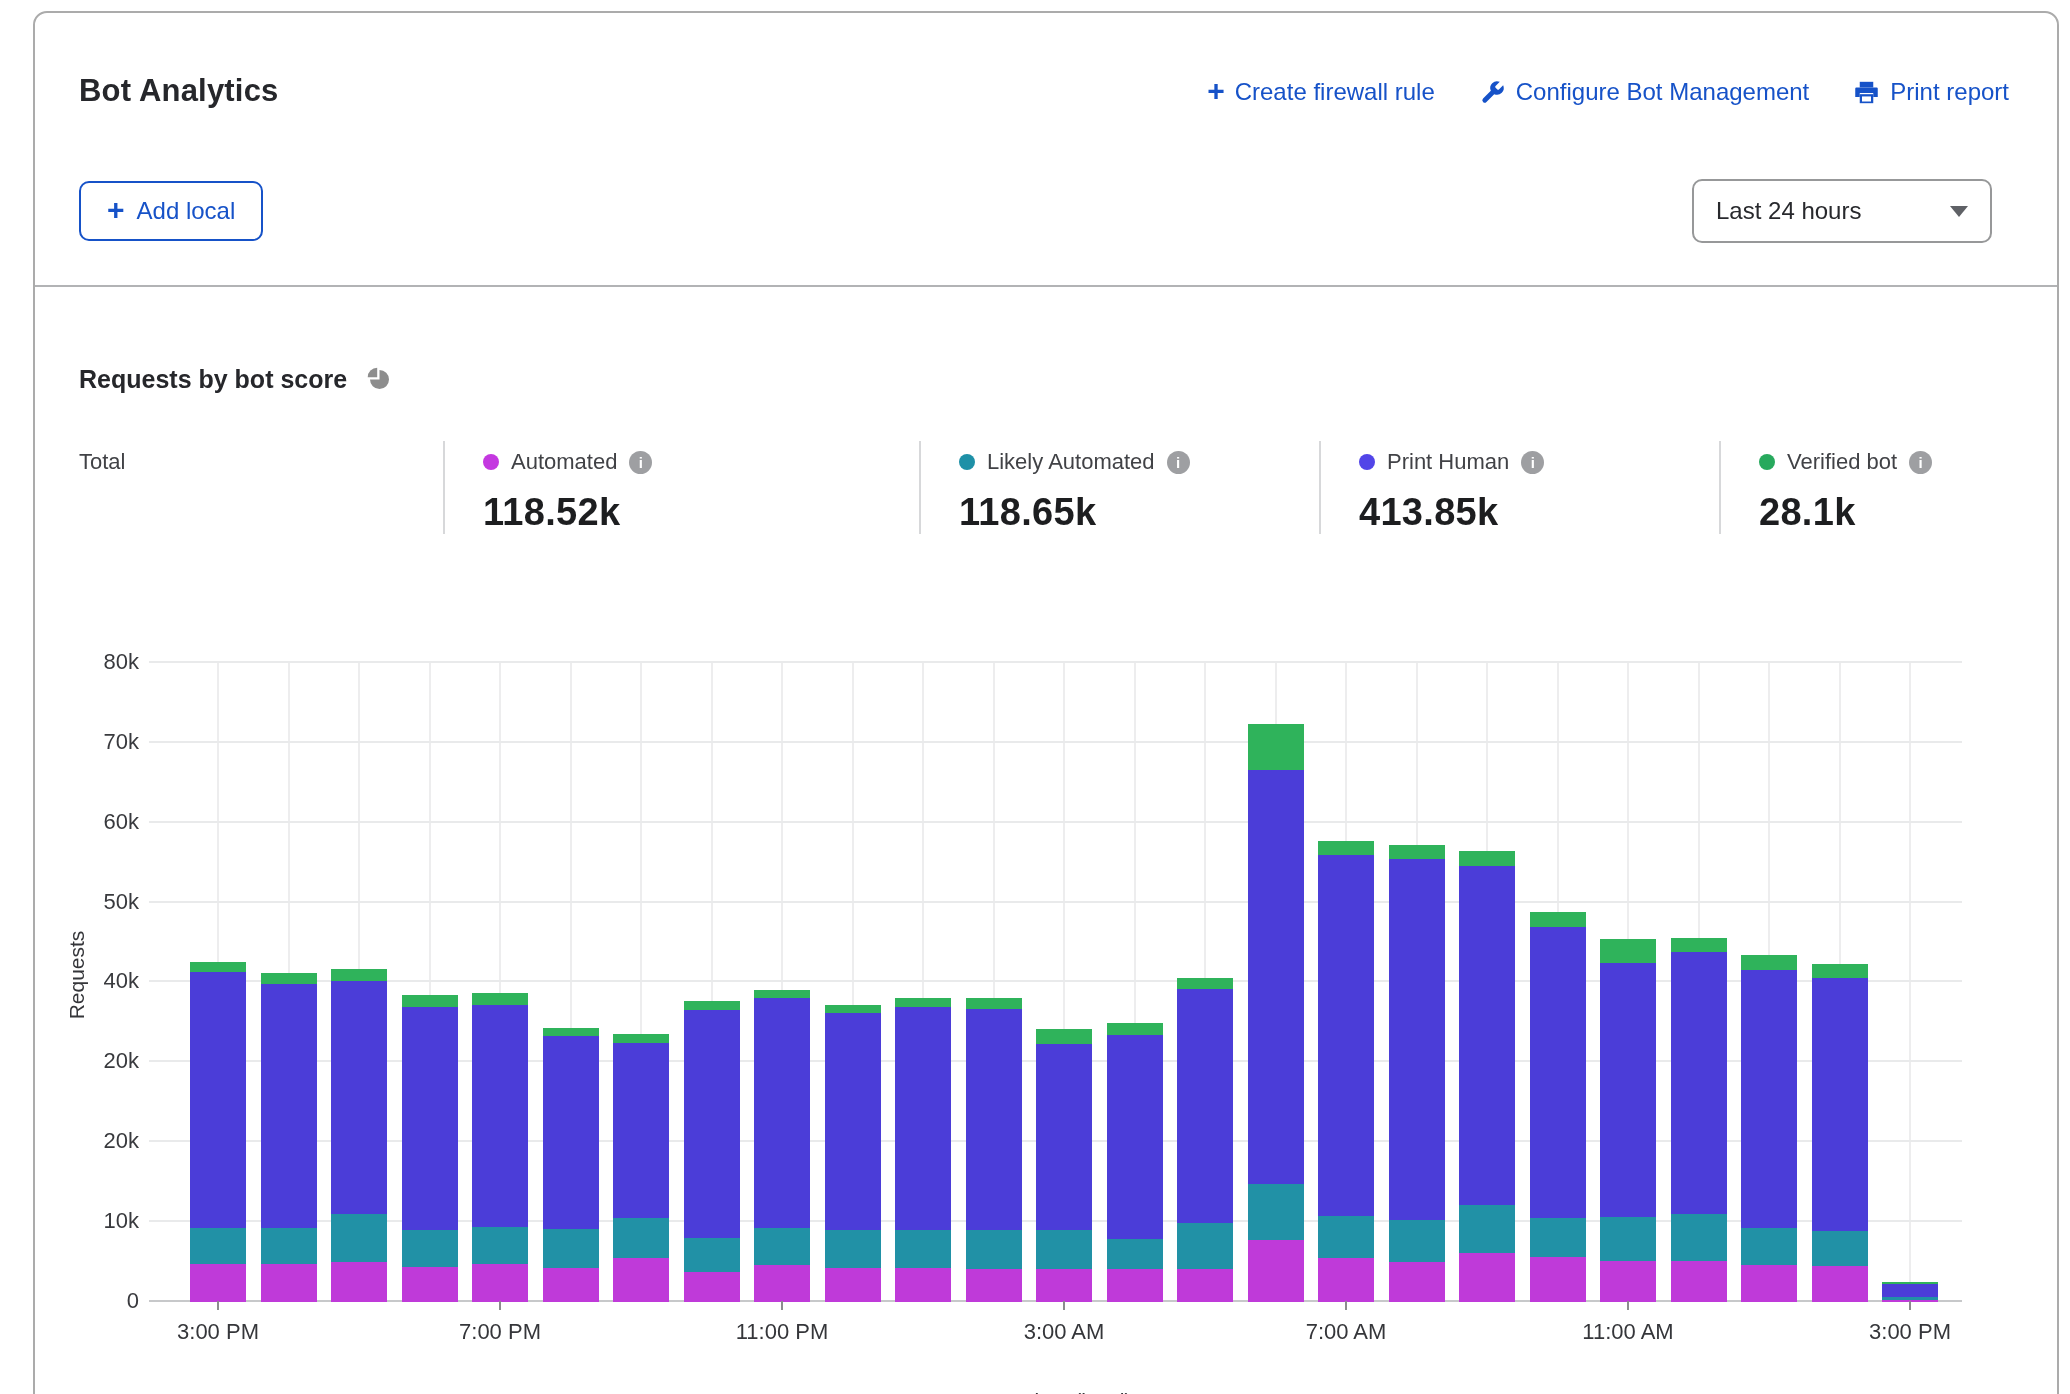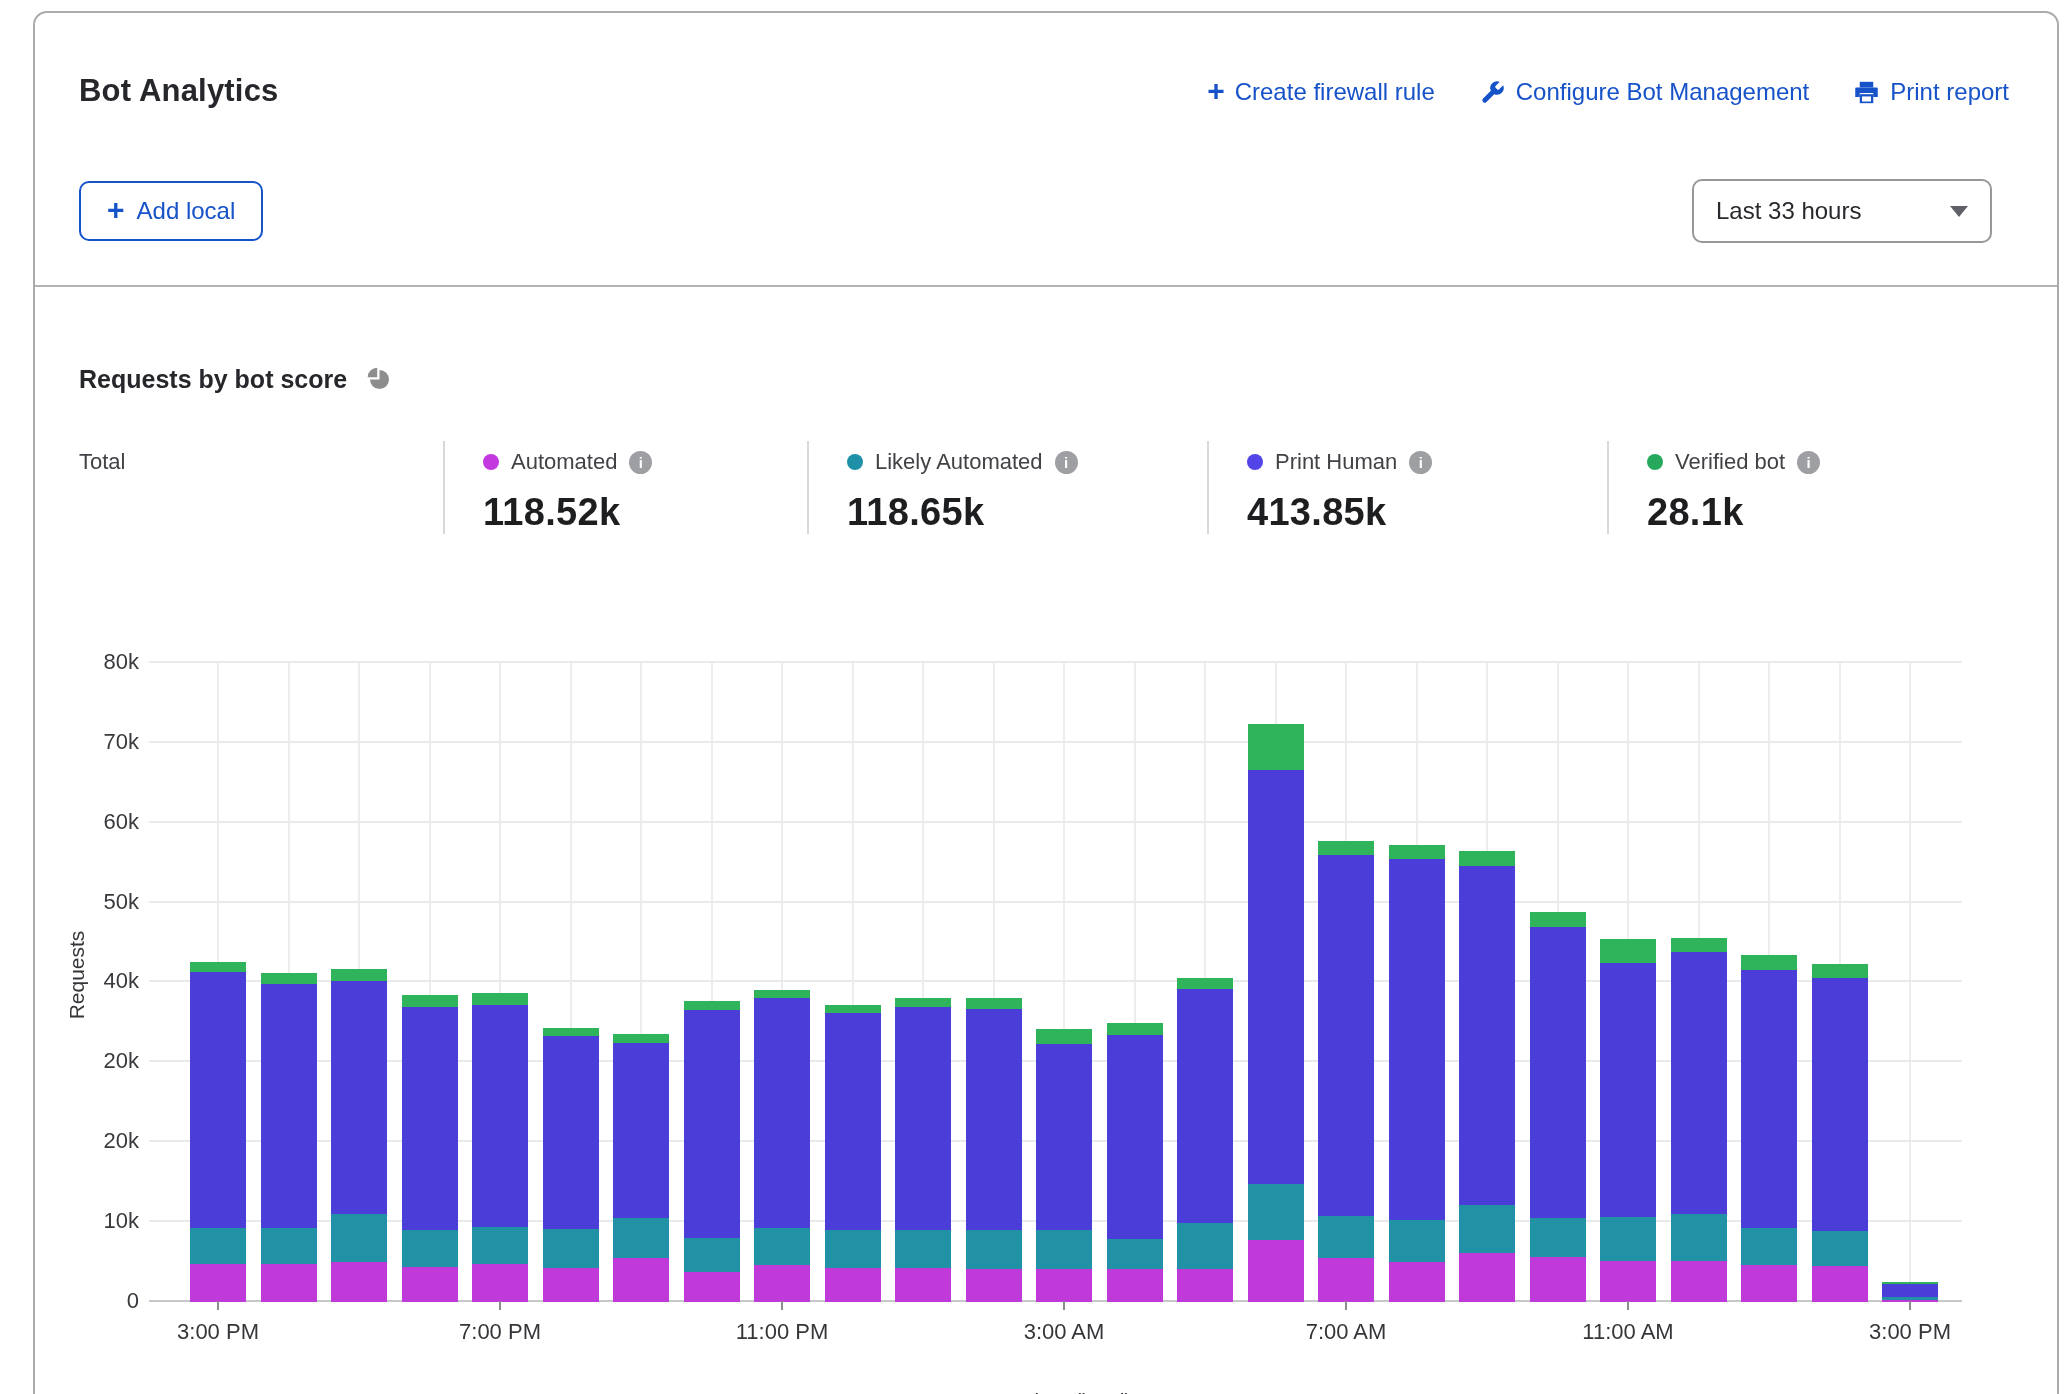--- a/index.html
+++ b/index.html
@@ -76,21 +76,21 @@
       <span>Print report</span>
     </div>
   </div>
 
   <button class="btn-addfilter">
     <span class="plus-glyph">+</span>
     <span>Add local</span>
   </button>
 
   <div class="select">
-    <span>Last 33 hours</span>
+    <span>Last 24 hours</span>
     <span class="chev"></span>
   </div>
 
   <div class="divider"></div>
 
   <div class="section-row">
     <h2 class="section-title">Requests by bot score</h2>
     <span style="display:flex;">
       <svg width="27" height="27" viewBox="0 0 27 27">
         <path fill="#8d8d8d" d="M14.5 13.5 L14.5 4 A9.5 9.5 0 1 1 5 13.5 Z"></path>
@@ -98,21 +98,21 @@
       </svg>
     </span>
   </div>
 
   <div class="stats" id="stats-row">
       <div class="stat" style="width: 364px;">
         <div class="stat-label-row">
           <span>Total</span>
         </div>
       </div>
-      <div class="stat" style="width: 364px;">
+      <div class="stat" style="width: 476px;">
         <div class="stat-label-row">
           <span class="dot" style="background: rgb(196, 56, 224);"></span>
           <span>Automated</span>
           <span class="info">i</span>
         </div>
         <div class="stat-value">118.52k</div>
       </div>
       <div class="stat" style="width: 400px;">
         <div class="stat-label-row">
           <span class="dot" style="background: rgb(30, 144, 167);"></span>

